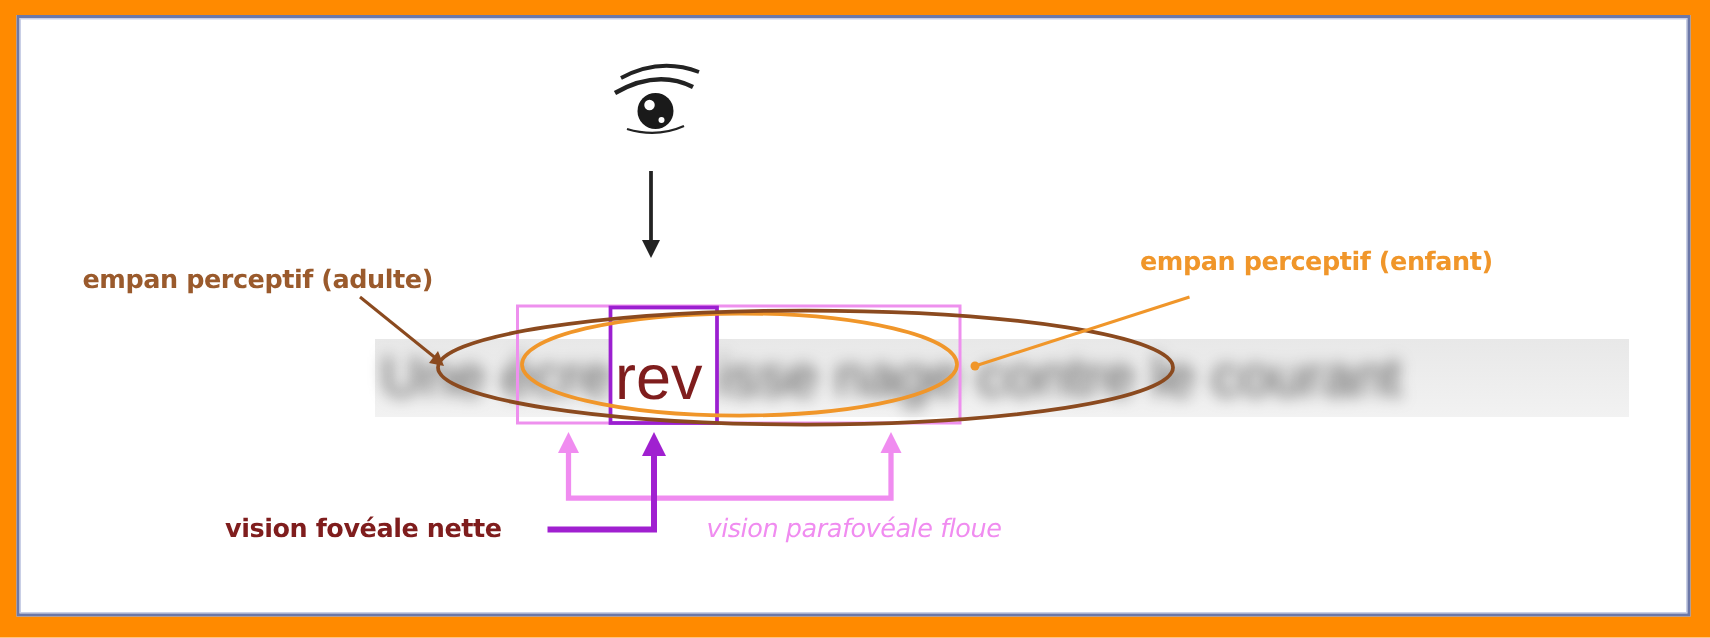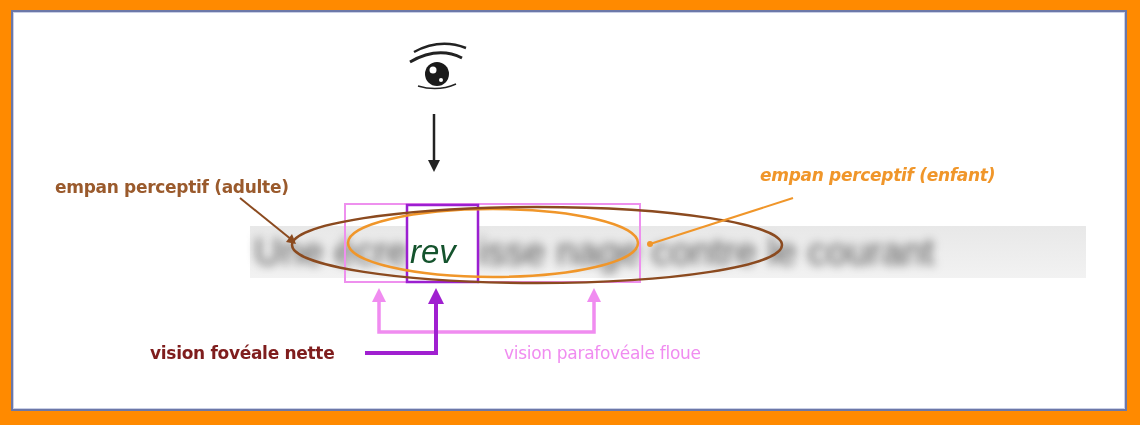--- a/index.html
+++ b/index.html
@@ -1,21 +1,21 @@
 <!DOCTYPE html>
 <html><head>
 <meta charset="utf-8">
 <style>
   html,body{margin:0;padding:0;}
   body{width:1140px;height:425px;background:#ff8a00;position:relative;overflow:hidden;font-family:"DejaVu Sans",sans-serif;}
   .frame{position:absolute;left:11px;top:10px;width:1116px;height:401px;background:#fff;border:2px solid #6c78a8;box-shadow:inset 0 0 0 1px #c9cfe6;box-sizing:border-box;}
   .label{position:absolute;font-weight:bold;white-space:nowrap;font-size:17px;letter-spacing:-0.3px;}
   .sentence{position:absolute;left:250px;top:226px;width:836px;height:52px;background:linear-gradient(#e8e8e8,#f2f2f2);}
   .blurtext{position:absolute;top:0;height:52px;line-height:52px;font-size:38px;color:#555;filter:blur(5px);font-family:"Liberation Sans",sans-serif;white-space:nowrap;}
-  .sharp{position:absolute;left:410px;top:224px;font-size:33px;color:#14532d;font-family:"Liberation Sans",sans-serif;line-height:56px;font-style:italic;}
+  .sharp{position:absolute;left:410px;top:224px;font-size:42px;color:#7f1d1d;font-family:"Liberation Sans",sans-serif;line-height:56px;}
   svg{position:absolute;left:0;top:0;}
 </style>
 </head>
 <body>
 
 <div class="frame"></div>
 
 <div class="sentence">
   <span class="blurtext" style="left:4px">Une écre</span>
   <span class="blurtext" style="left:228px">isse nage contre le courant</span>
@@ -63,15 +63,15 @@
   <polygon points="372,302 386,302 379,288" fill="#f08cf0"></polygon>
   <polygon points="587,302 601,302 594,288" fill="#f08cf0"></polygon>
 
   <g>
     <path d="M365 353 L436 353 L436 302" stroke="#a020d0" stroke-width="4" fill="none"></path>
     <polygon points="428,304 444,304 436,288" fill="#a020d0"></polygon>
   </g>
 </svg>
 
 <span class="label" style="left:55px;top:177px;color:#9a5a2c;">empan perceptif (adulte)</span>
-<span class="label" style="left:760px;top:165px;color:#f0962a;font-style:italic;">empan perceptif (enfant)</span>
+<span class="label" style="left:760px;top:165px;color:#f0962a;">empan perceptif (enfant)</span>
 <span class="label" style="left:150px;top:343px;color:#7f1d1d;">vision fovéale nette</span>
-<span class="label" style="left:504px;top:343px;color:#f08cf0;font-weight:normal;">vision parafovéale floue</span>
+<span class="label" style="left:471px;top:343px;color:#f08cf0;font-weight:normal;font-style:italic;">vision parafovéale floue</span>
 
 </body></html>

